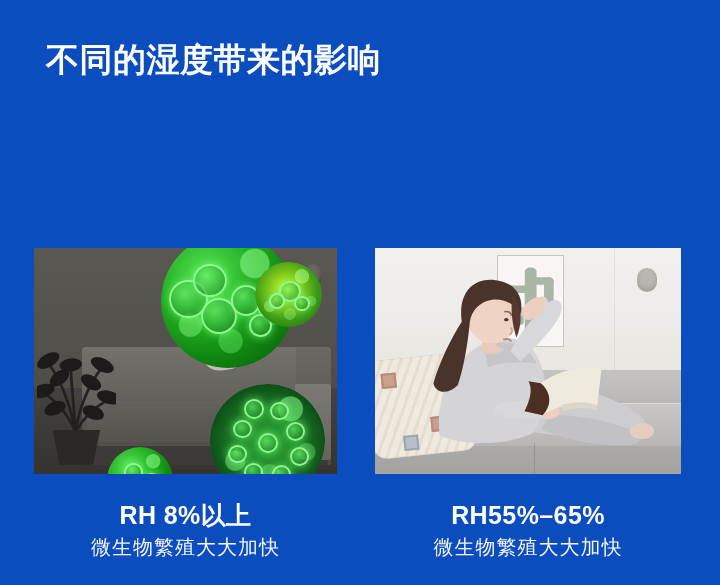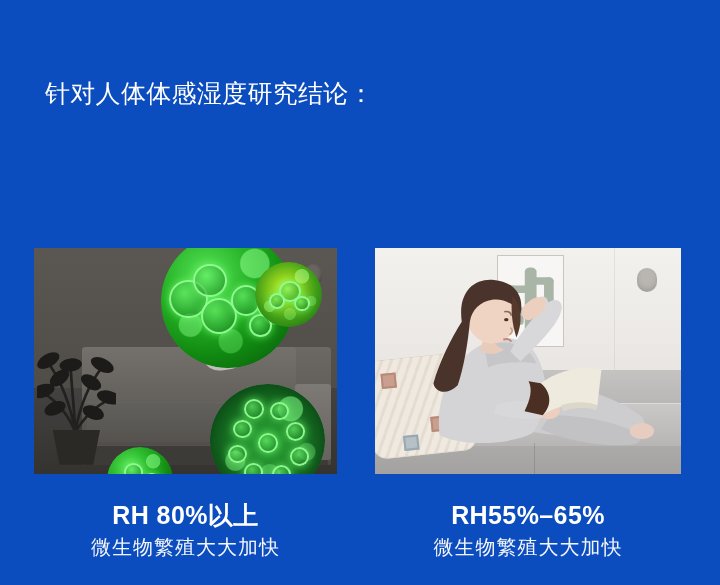--- a/index.html
+++ b/index.html
@@ -352,23 +352,23 @@
     color: #F2F5FA;
     letter-spacing: 1px;
     white-space: nowrap;
   }
 </style>
 </head>
 <body>
 
 <div class="poster">
 
+  <h1 class="headline">不同的湿度带来的影响</h1>
 
   <div class="body-copy">
-    <div class="body-line">针对人体体感湿度研究结论：</div>
   </div>
 
   <div class="photo-row">
 
     <div class="photo-frame left">
       <div class="photo-stage">
         <div class="dark-room">
           <div class="dk-wall"></div>
           <div class="dk-wall-seam"></div>
 
@@ -547,21 +547,21 @@
               <path d="M196 140 C186 136 172 136 160 140 L162 146 C174 142 186 142 195 145 Z" fill="#ddd7c9"></path>
             </svg>
           </div>
         </div>
       </div>
     </div>
 
   </div>
 
   <div class="caption left">
-    <div class="cap-title">RH 80%以上</div>
+    <div class="cap-title">RH 8%以上</div>
     <div class="cap-sub">微生物繁殖大大加快</div>
   </div>
 
   <div class="caption right">
     <div class="cap-title">RH55%–65%</div>
     <div class="cap-sub">微生物繁殖大大加快</div>
   </div>
 
 </div>
 

